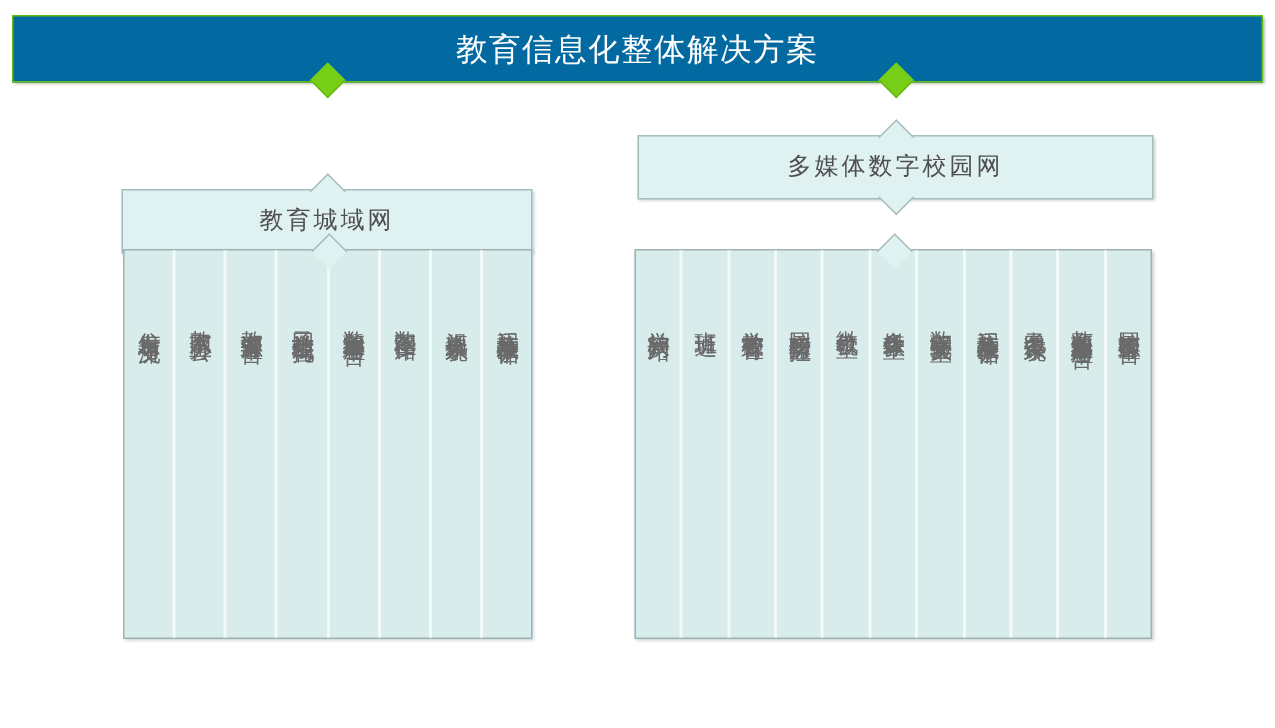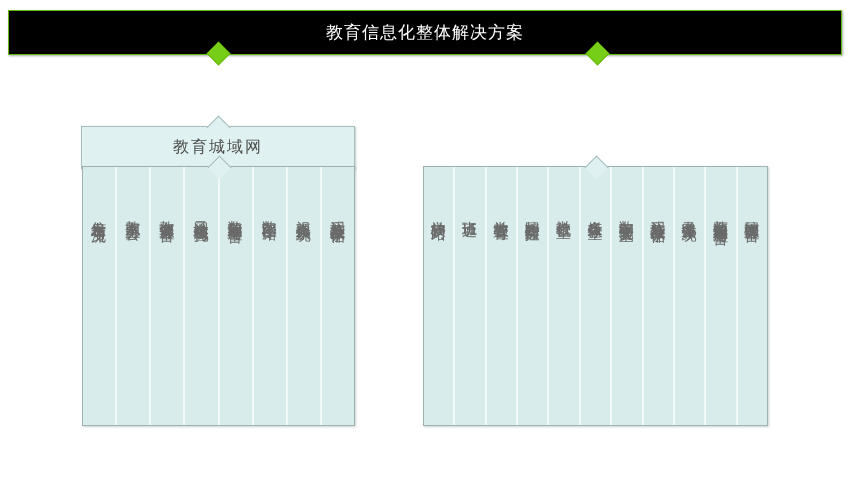--- a/index.html
+++ b/index.html
@@ -11,28 +11,28 @@
     height: 485px;
     background: #ffffff;
     overflow: hidden;
   }
 
   
   .banner {
     position: absolute;
     left: 8px; top: 10px;
     width: 832px; height: 43px;
-    background: #000000;
+    background: #0369a1;
     border: 1px solid #67b90f;
     box-shadow: 1px 1px 2px rgba(90,110,80,0.55);
     display: flex;
     align-items: center;
     justify-content: center;
     color: #ffffff;
-    font-size: 17px;
+    font-size: 21px;
     letter-spacing: 1px;
   }
 
   
   .notch {
     position: absolute;
     width: 16px; height: 16px;
     transform: rotate(45deg);
   }
   .notch.down-green {
@@ -122,20 +122,25 @@
     <div class="notch down-green" style="left: 201px;"></div>
     <div class="notch down-green" style="left: 580px;"></div>
   </div>
 
   <div class="node metro">
     <div class="notch up-teal"></div>
     <div class="notch down-teal"></div>
     <span>教育城域网</span>
   </div>
 
+  <div class="node campus">
+    <div class="notch up-teal"></div>
+    <div class="notch down-teal"></div>
+    <span>多媒体数字校园网</span>
+  </div>
 
   <div class="block metro">
     <div class="notch up-teal"></div>
   <div class="cell">
         <span class="vtext">信息发布与交流</span>
       </div>
       <div class="cell">
         <span class="vtext">教育网上办公</span>
       </div>
       <div class="cell">

